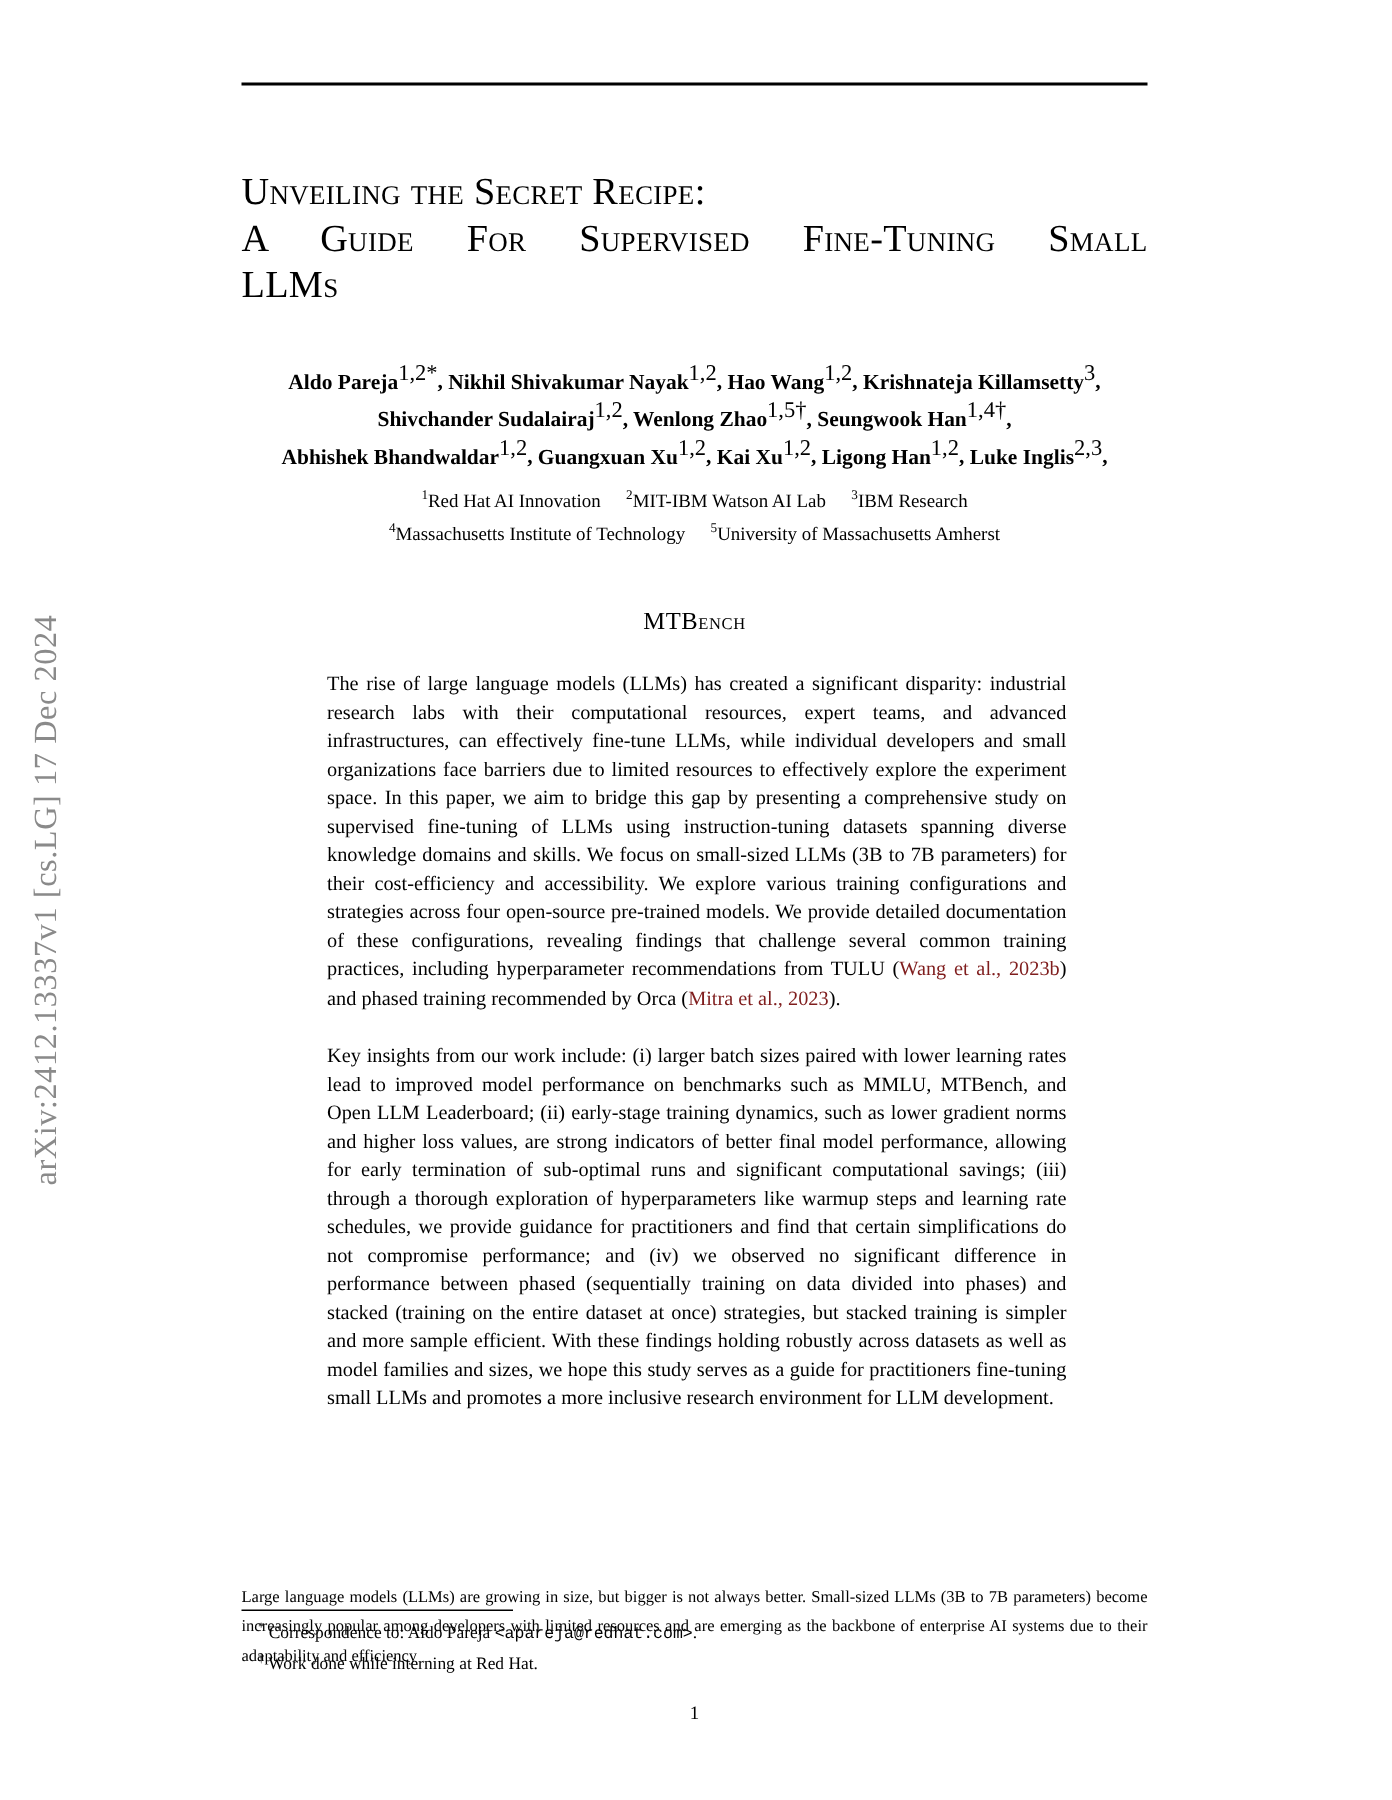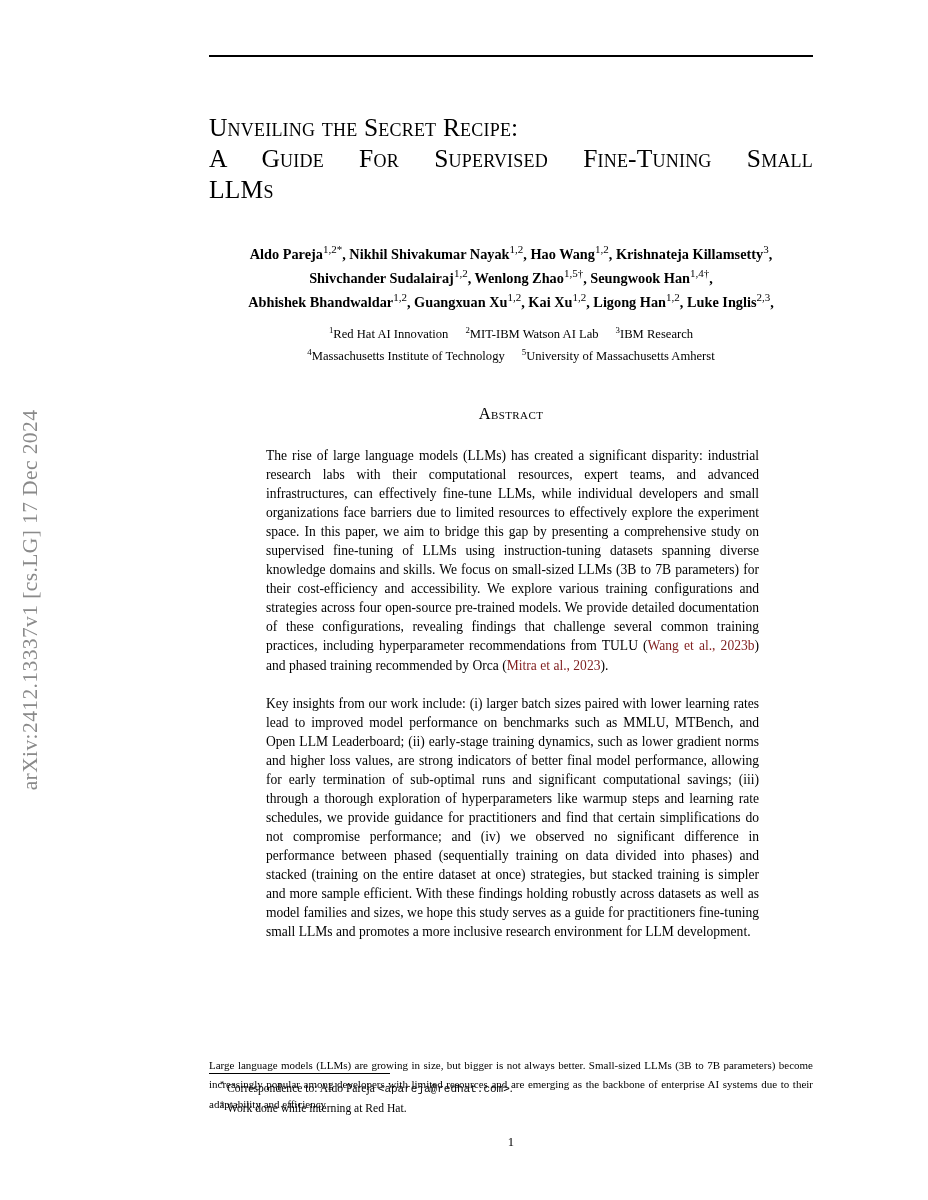--- a/index.html
+++ b/index.html
@@ -36,21 +36,20 @@
     font-family: "Liberation Serif", "DejaVu Serif", serif;
   }
 
   
   .page {
     position: absolute;
     left: 161px;
     top: 0;
     width: 604px;
     height: 1200px;
-    margin-left: 48px;
   }
 
   .top-rule {
     position: absolute;
     top: 55px;
     left: 0;
     width: 604px;
     height: 1.6px;
     background: #000;
   }
@@ -77,21 +76,21 @@
   .authors {
     position: absolute;
     top: 240px;
     left: 0;
     width: 604px;
     text-align: center;
     font-weight: bold;
     font-size: 14.3px;
     line-height: 19.4px;
   }
-  .authors sup { font-weight: normal; font-size: 11px; }
+  .authors sup { font-weight: normal; font-size: 15px; }
 
   
   .affils {
     position: absolute;
     top: 322px;
     left: 0;
     width: 604px;
     text-align: center;
     font-size: 12.6px;
     line-height: 17.5px;
@@ -202,21 +201,21 @@
     <div id="au1"><span>Aldo Pareja<sup>1,2*</sup></span>, <span>Nikhil Shivakumar Nayak<sup>1,2</sup></span>, <span>Hao Wang<sup>1,2</sup></span>, <span>Krishnateja Killamsetty<sup>3</sup></span>, </div>
     <div id="au2"><span>Shivchander Sudalairaj<sup>1,2</sup></span>, <span>Wenlong Zhao<sup>1,5†</sup></span>, <span>Seungwook Han<sup>1,4†</sup></span>, </div>
     <div id="au3"><span>Abhishek Bhandwaldar<sup>1,2</sup></span>, <span>Guangxuan Xu<sup>1,2</sup></span>, <span>Kai Xu<sup>1,2</sup></span>, <span>Ligong Han<sup>1,2</sup></span>, <span>Luke Inglis<sup>2,3</sup></span>, </div>
   </div>
 
   <div class="affils">
     <div id="af1"><span><sup>1</sup>Red Hat AI Innovation</span><span class="gap"></span><span><sup>2</sup>MIT-IBM Watson AI Lab</span><span class="gap"></span><span><sup>3</sup>IBM Research</span></div>
     <div id="af2"><span><sup>4</sup>Massachusetts Institute of Technology</span><span class="gap"></span><span><sup>5</sup>University of Massachusetts Amherst</span></div>
   </div>
 
-  <div class="abstract-head">Abstract</div>
+  <div class="abstract-head">MTBench</div>
 
   <div class="abstract-body">
     <p><span>The rise of large language models (LLMs) has created a significant disparity: industrial research labs with their computational resources, expert teams, and advanced infrastructures, can effectively fine-tune LLMs, while individual developers and small organizations face barriers due to limited resources to effectively explore the experiment space. In this paper, we aim to bridge this gap by presenting a comprehensive study on supervised fine-tuning of LLMs using instruction-tuning datasets spanning diverse knowledge domains and skills. We focus on small-sized LLMs (3B to 7B parameters) for their cost-efficiency and accessibility. We explore various training configurations and strategies across four open-source pre-trained models. We provide detailed documentation of these configurations, revealing findings that challenge several common training practices, including hyperparameter recommendations from TULU (</span><a class="cite" href="#">Wang et al., 2023b</a><span>) and phased training recommended by Orca (</span><a class="cite" href="#">Mitra et al., 2023</a><span>).</span></p>
     <p>Key insights from our work include: (i) larger batch sizes paired with lower learning rates lead to improved model performance on benchmarks such as MMLU, MTBench, and Open LLM Leaderboard; (ii) early-stage training dynamics, such as lower gradient norms and higher loss values, are strong indicators of better final model performance, allowing for early termination of sub-optimal runs and significant computational savings; (iii) through a thorough exploration of hyperparameters like warmup steps and learning rate schedules, we provide guidance for practitioners and find that certain simplifications do not compromise performance; and (iv) we observed no significant difference in performance between phased (sequentially training on data divided into phases) and stacked (training on the entire dataset at once) strategies, but stacked training is simpler and more sample efficient. With these findings holding robustly across datasets as well as model families and sizes, we hope this study serves as a guide for practitioners fine-tuning small LLMs and promotes a more inclusive research environment for LLM development.</p>
   </div>
 
 
   <div class="intro-body">
     <p>Large language models (LLMs) are growing in size, but bigger is not always better. Small-sized LLMs (3B to 7B parameters) become increasingly popular among developers with limited resources and are emerging as the backbone of enterprise AI systems due to their adaptability and efficiency</p>
   </div>

